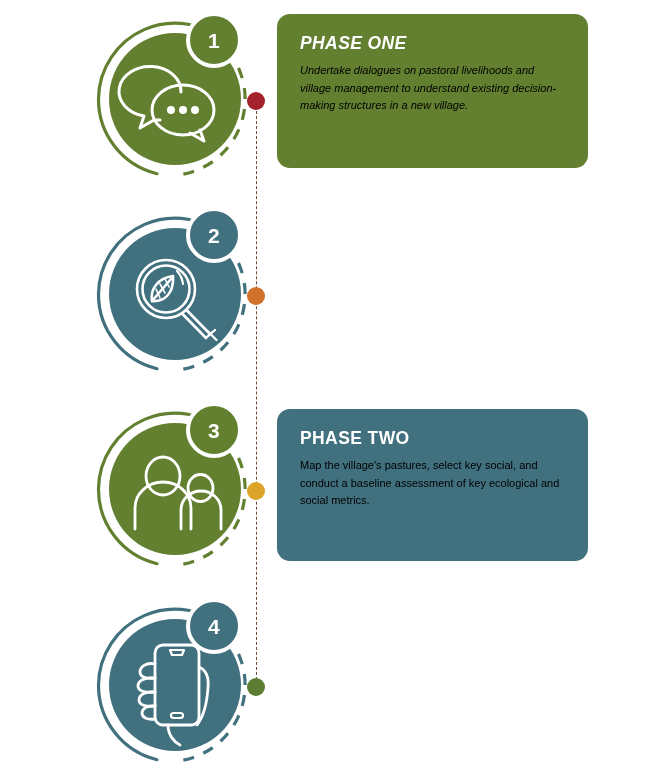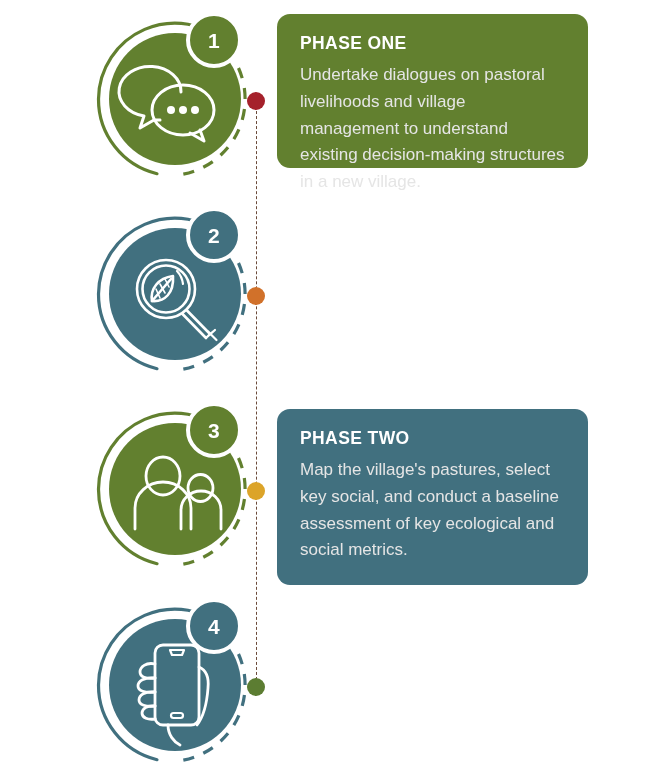--- a/index.html
+++ b/index.html
@@ -41,29 +41,29 @@
     position:absolute;width:18px;height:18px;border-radius:50%;
     left:165px;top:86px;
   }
 
   
   .card{
     position:absolute;left:277px;width:311px;
     border-radius:13px;box-sizing:border-box;
     padding:20px 23px 19px 23px;color:#ffffff;
   }
-  .card-1{top:14px;height:154px;}
-  .card-2{top:214px;height:176px;}
+  .card-1{top:14px;height:154px;font-style:italic;}
+  .card-2{top:214px;height:152px;}
 
   .card-title{
     font-size:17.5px;font-weight:bold;letter-spacing:.4px;
     margin:0 0 9px 0;line-height:1.1;color:#ffffff;
   }
   .card-body{
-    font-size:17px;line-height:1.57;margin:0;color:#e5e5e5;
+    font-size:11px;line-height:1.57;margin:0;color:#000000;
     font-weight:400;
   }
 </style>
 </head>
 <body style="background: rgb(255, 255, 255);">
 
 <div id="infographic">
 
   <div class="connector" style="border-left-color: rgb(107, 74, 58);"></div>
 

